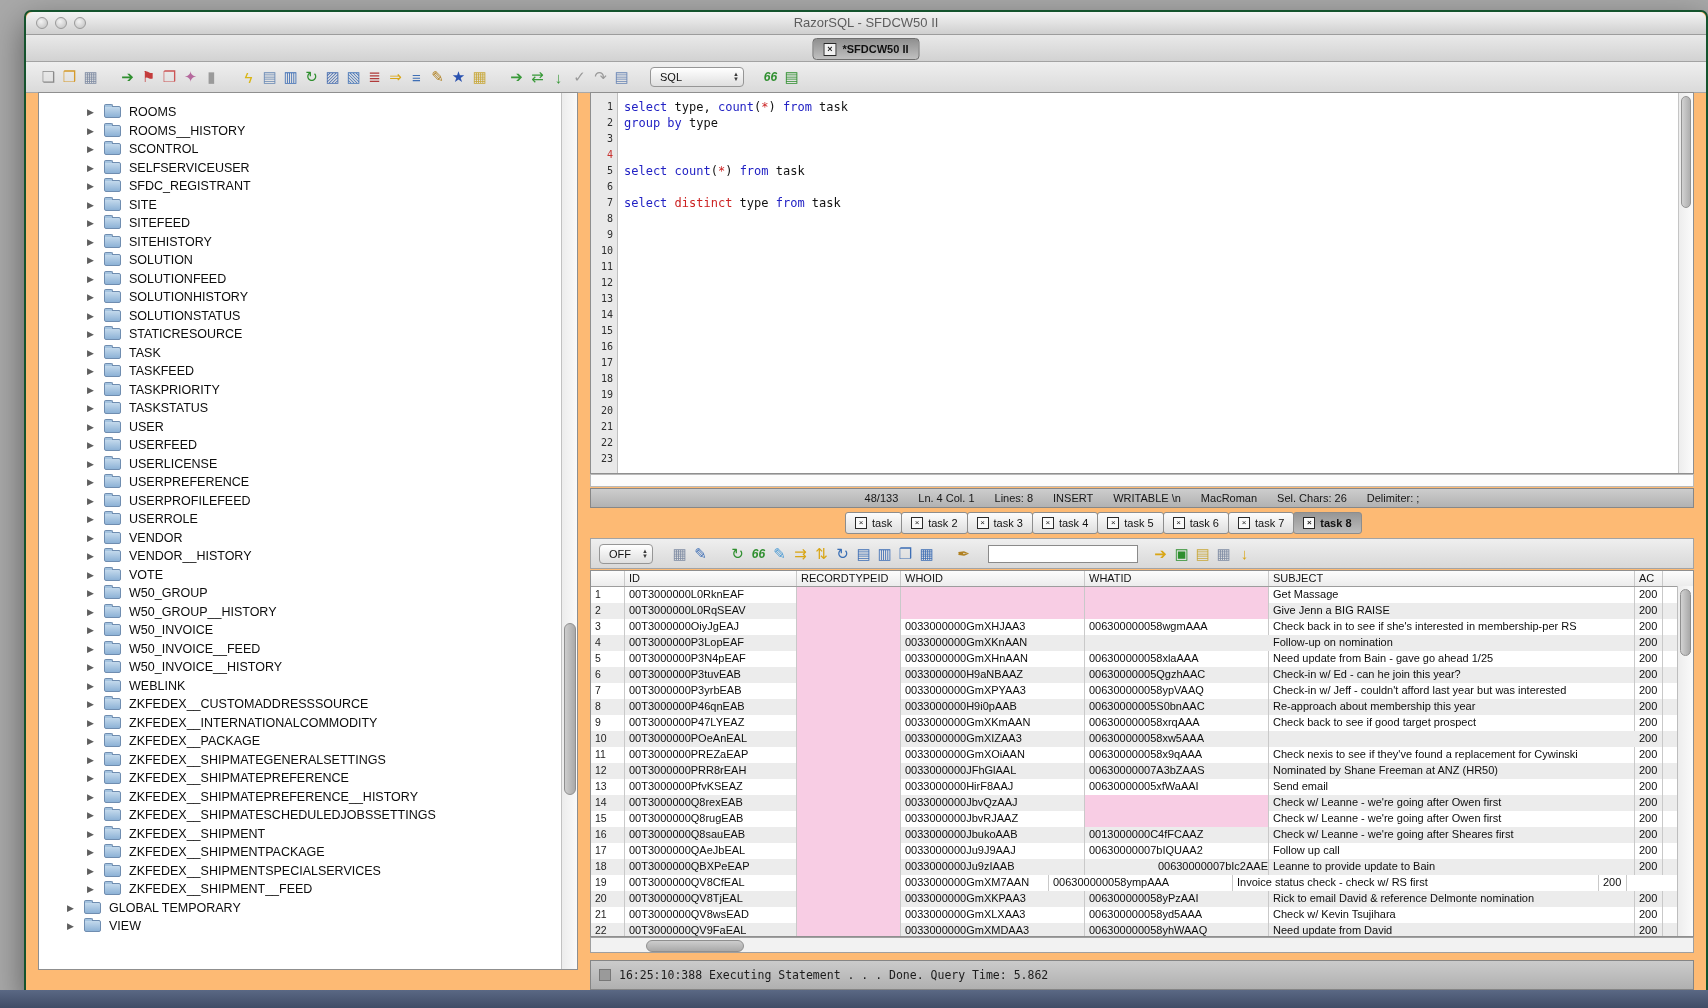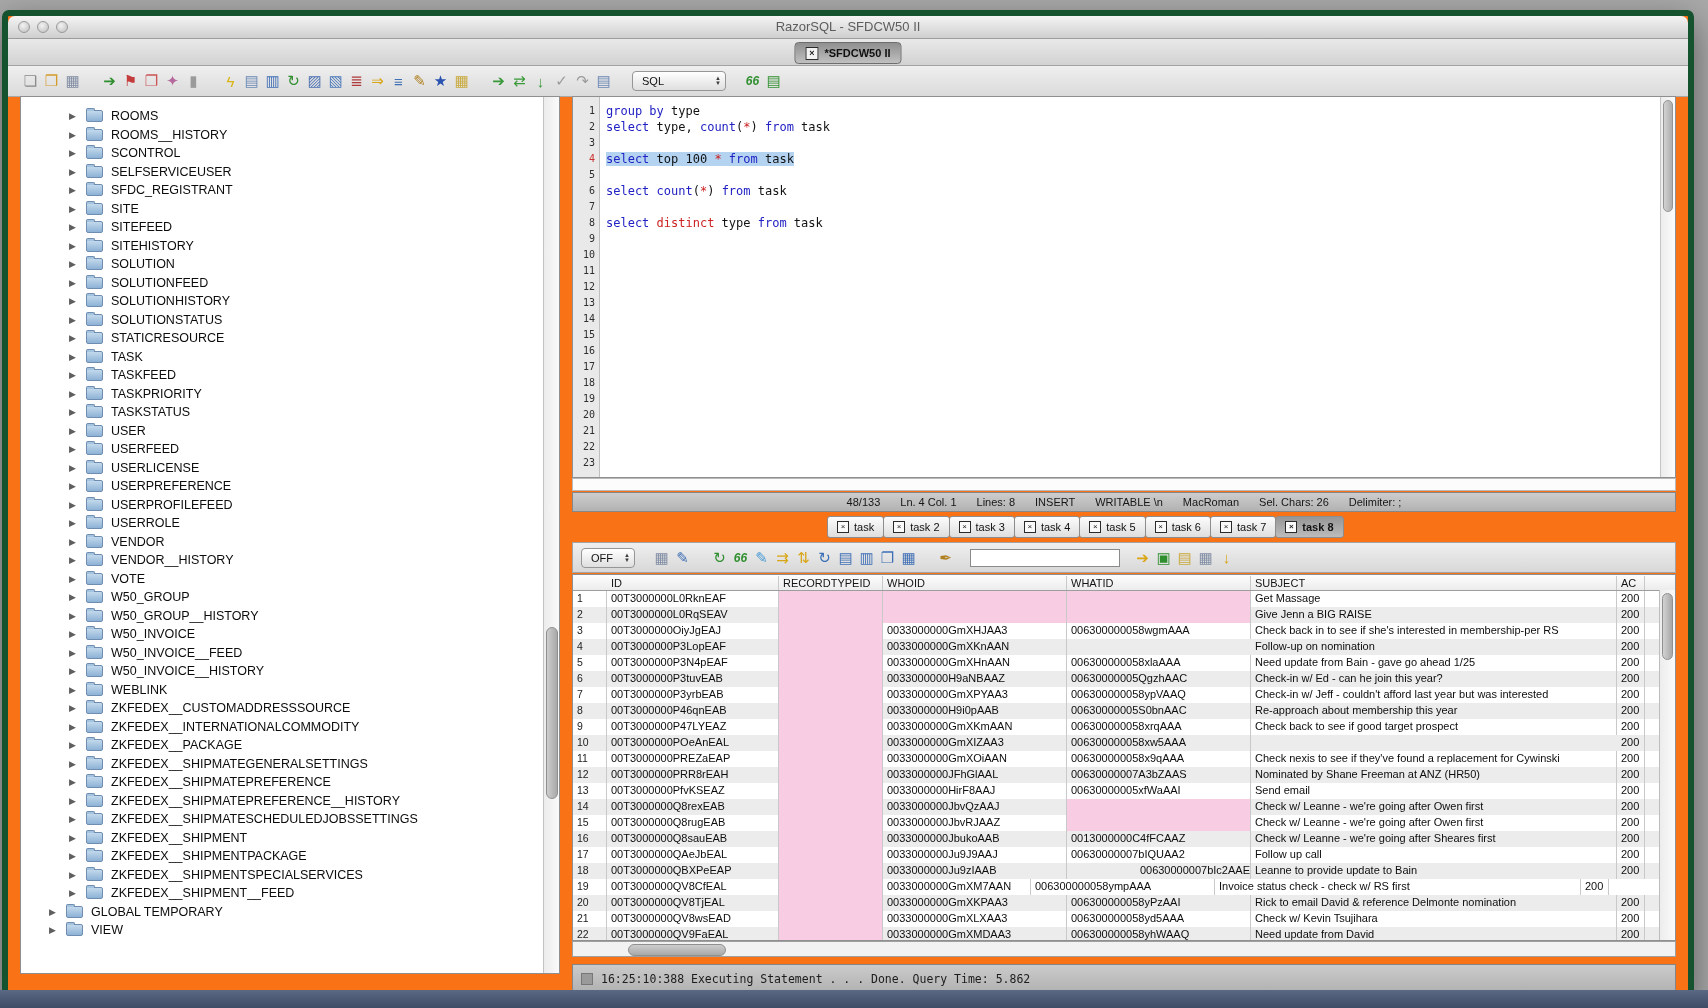--- a/index.html
+++ b/index.html
@@ -1,22 +1,22 @@
 <!DOCTYPE html>
 <html><head>
 <meta charset="utf-8">
 <style>
   html,body{margin:0;padding:0;background:#7e7e7e;}
   .desktop{position:relative;width:1708px;height:1008px;background:#a9a9a9;overflow:hidden;
            font-family:"Liberation Sans",sans-serif;-webkit-font-smoothing:antialiased;}
   .desktop-bottom{position:absolute;left:0;bottom:0;width:100%;height:18px;
            background:linear-gradient(#5a6884,#3f4c66);}
   
-  .window{position:absolute;left:2px;top:10px;width:1680px;height:980px;
-          background:#f97316;border:6px solid #14532d;border-radius:7px 7px 0 0;
+  .window{position:absolute;left:24px;top:10px;width:1680px;height:980px;
+          background:#fdba74;border:2px solid #14532d;border-radius:7px 7px 0 0;
           box-shadow:0 12px 34px rgba(0,0,0,.45);}
   .titlebar{height:22px;background:linear-gradient(#f4f4f4,#cfcfcf);
             border-bottom:1px solid #9c9c9c;border-radius:7px 7px 0 0;position:relative;}
   .traffic{position:absolute;left:10px;top:5px;display:flex;gap:7px;}
   .traffic span{width:12px;height:12px;border-radius:50%;
             background:radial-gradient(circle at 40% 35%,#f2f2f2,#bdbdbd);
             border:1px solid #9a9a9a;box-sizing:border-box;}
   .title{text-align:center;line-height:22px;font-size:13px;color:#5d5d5d;}
   .tabstrip{height:26px;background:linear-gradient(#e9e9e9,#d2d2d2);
             border-bottom:1px solid #a3a3a3;position:relative;}
@@ -89,21 +89,21 @@
   .rtoolbar{position:absolute;left:0;right:0;top:446px;height:31px;
         background:linear-gradient(#efefef,#d8d8d8);border:1px solid #a3a3a3;box-sizing:border-box;
         display:flex;align-items:center;padding-left:8px;}
   .rtoolbar .mac-select{margin-left:0;min-width:54px;}
   .search-input{width:150px;height:18px;border:1px solid #8a8a8a;background:#fff;margin-left:14px;
         font-size:11px;padding:0 4px;box-sizing:border-box;}
   
   .grid{position:absolute;left:0;right:0;top:478px;height:367px;background:#fff;
         border:1px solid #8f8f8f;box-sizing:border-box;overflow:hidden;}
   .g-row{display:flex;height:16px;}
-  .g-row.head{height:15px;background:linear-gradient(#fdfdfd,#ececec);border-bottom:1px solid #9d9d9d;align-items:center;}
+  .g-row.head{height:15px;background:linear-gradient(#fdfdfd,#ececec);border-bottom:1px solid #9d9d9d;}
   .g-row.alt{background:#ececec;}
   .g-cell{flex:none;box-sizing:border-box;border-right:1px solid #c9c9c9;padding:0 0 0 4px;
         font-size:11px;line-height:15px;color:#0d0d0d;white-space:nowrap;overflow:hidden;}
   .g-row.head .g-cell{line-height:14px;color:#141414;}
   .g-cell.num{font-size:10.5px;color:#222;}
   .g-cell.pink{background:#f8cde4;}
   .g-vscroll{position:absolute;right:0;top:15px;bottom:0;width:15px;
         background:linear-gradient(to right,#ededed,#fafafa);border-left:1px solid #bdbdbd;}
   .g-vthumb{position:absolute;left:2px;right:2px;top:3px;height:65px;border-radius:6px;
         background:linear-gradient(to right,#d2d2d2,#a8a8a8);border:1px solid #8f8f8f;}
@@ -437,24 +437,23 @@
             <div>16</div>
             <div>17</div>
             <div>18</div>
             <div>19</div>
             <div>20</div>
             <div>21</div>
             <div>22</div>
             <div>23</div>
           </div>
         <div class="code" id="code">
+            <div><span class="k">select </span><span class="p">type, </span><span class="k">count</span><span class="p">(</span><span class="r">*</span><span class="p">) </span><span class="k">from </span><span class="p">task</span></div>
             <div><span class="k">group by </span><span class="p">type</span></div>
-            <div><span class="k">select </span><span class="p">type, </span><span class="k">count</span><span class="p">(</span><span class="r">*</span><span class="p">) </span><span class="k">from </span><span class="p">task</span></div>
-            <div></div>
-            <div><span class="sel"><span class="k">select </span><span class="p">top 100 </span><span class="r">*</span><span class="p"> </span><span class="k">from </span><span class="p">task</span></span></div>
+            <div></div>
             <div></div>
             <div><span class="k">select </span><span class="k">count</span><span class="p">(</span><span class="r">*</span><span class="p">) </span><span class="k">from </span><span class="p">task</span></div>
             <div></div>
             <div><span class="k">select </span><span class="r">distinct </span><span class="p">type </span><span class="k">from </span><span class="p">task</span></div>
             <div></div>
             <div></div>
             <div></div>
             <div></div>
             <div></div>
             <div></div>

